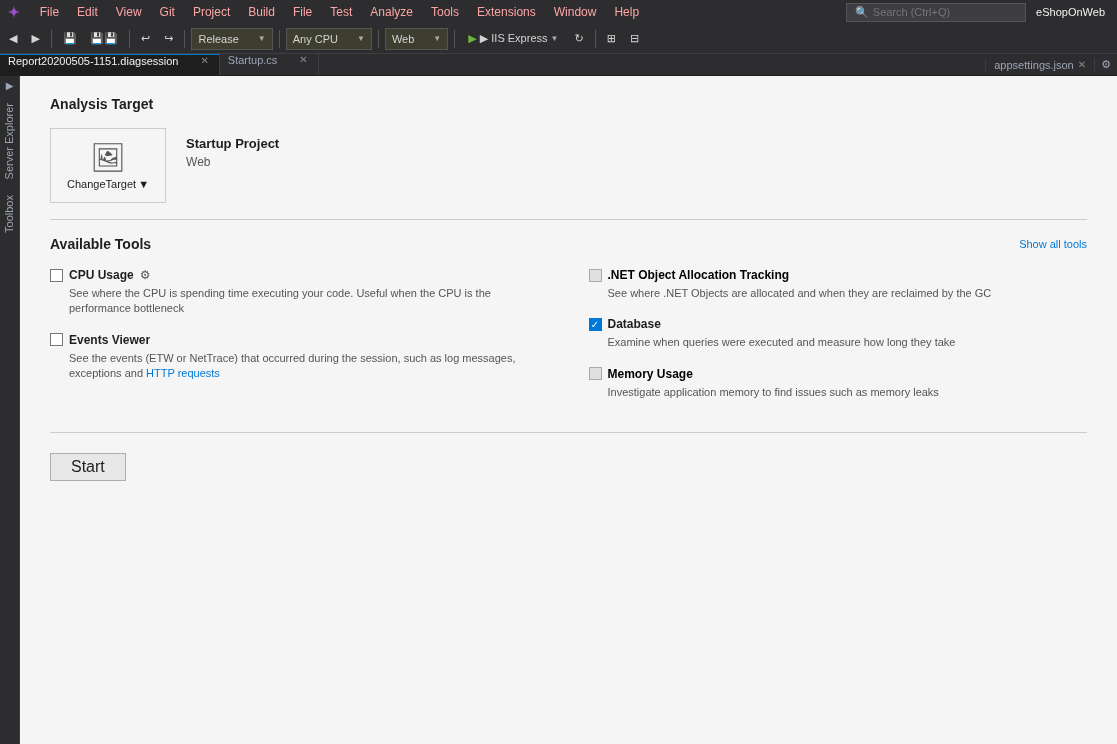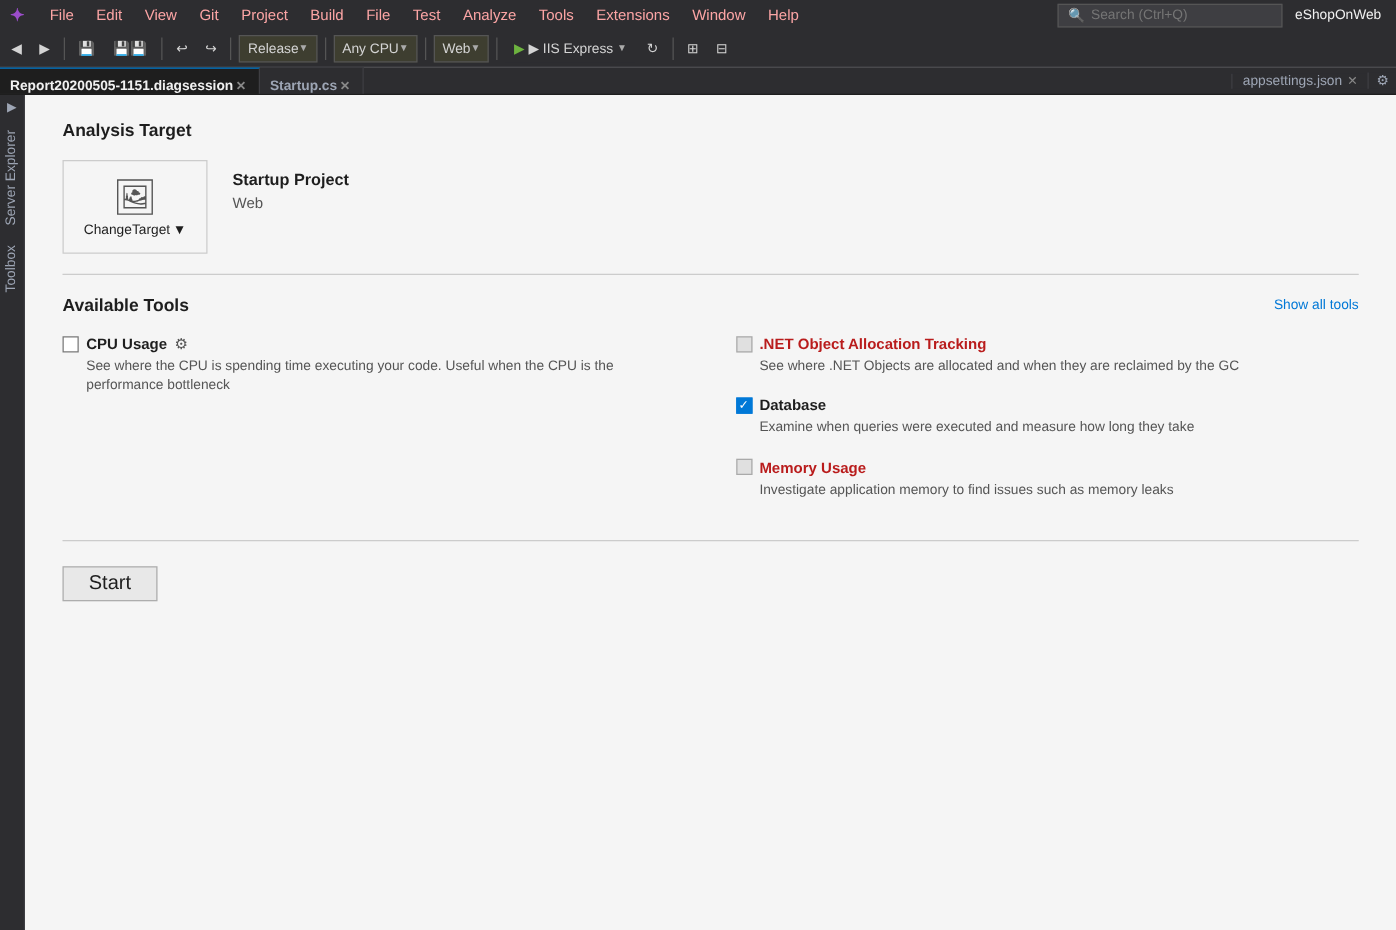--- a/index.html
+++ b/index.html
@@ -10,27 +10,27 @@
     .menu-bar .vs-logo { color: #9b4dca; font-weight: bold; font-size: 14px; margin-right: 6px; padding: 0 4px; }
     .menu-item { padding: 2px 8px; font-size: 12px; color: #fca5a5; cursor: pointer; height: 100%; display: flex; align-items: center; }
     .search-box { margin-left: auto; background: #3e3e42; border: 1px solid #555; color: #ccc; padding: 2px 8px; font-size: 11px; width: 180px; display: flex; align-items: center; gap: 4px; }
     .search-box input { background: transparent; border: none; outline: none; color: #ccc; font-size: 11px; width: 140px; }
     .user-label { color: #f1f1f1; font-size: 11px; padding: 0 8px; }
 
     
     .toolbar { background: #2d2d30; display: flex; align-items: center; height: 30px; padding: 0 4px; gap: 4px; border-bottom: 1px solid #3e3e42; }
     .tb-btn { background: transparent; border: 1px solid transparent; color: #d4d4d4; padding: 2px 4px; cursor: pointer; font-size: 11px; display: flex; align-items: center; gap: 2px; height: 22px; }
     .tb-separator { width: 1px; height: 18px; background: #555; margin: 0 2px; }
-    .tb-dropdown { background: #3e3e30; border: 1px solid #555; color: #d4d4d4; padding: 2px 6px; font-size: 11px; display: flex; align-items: center; gap: 0; cursor: pointer; height: 22px; }
+    .tb-dropdown { background: #3e3e30; border: 1px solid #555; color: #d4d4d4; padding: 2px 6px; font-size: 11px; display: flex; align-items: center; gap: 19px; cursor: pointer; height: 22px; }
     .tb-dropdown-arrow { font-size: 8px; color: #aaa; }
     .run-btn { background: #2d2d30; border: 1px solid transparent; color: #6db33f; padding: 2px 6px; font-size: 11px; display: flex; align-items: center; gap: 3px; cursor: pointer; height: 22px; }
 
     
     .tab-row { background: #2d2d30; display: flex; align-items: stretch; height: 22px; border-bottom: 1px solid #1e1e1e; }
-    .tab { display: flex; align-items: flex-end; padding: 0 8px; gap: 0; font-size: 11px; color: #9da5b4; cursor: pointer; background: #2d2d30; border-right: 1px solid #3e3e42; font-weight: bold; }
+    .tab { display: flex; align-items: flex-start; padding: 0 8px; gap: 20px; font-size: 11px; color: #9da5b4; cursor: pointer; background: #2d2d30; border-right: 1px solid #3e3e42; }
     .tab.active { background: #1e1e1e; color: #f1f1f1; border-top: 1px solid #007acc; }
     .tab-close { font-size: 10px; color: #888; cursor: pointer; padding: 0 2px; }
     .side-tab-area { margin-left: auto; display: flex; align-items: center; }
     .side-tab { display: flex; align-items: center; padding: 0 8px; gap: 4px; font-size: 11px; color: #9da5b4; cursor: pointer; background: #2d2d30; border-left: 1px solid #3e3e42; }
     .side-tab-close { font-size: 10px; color: #888; cursor: pointer; }
 
     
     .main-layout { display: flex; height: calc(744px - 24px - 30px - 22px); }
 
     
@@ -60,21 +60,21 @@
     .tools-header { display: flex; justify-content: space-between; align-items: center; margin-bottom: 16px; }
     .show-all-link { color: #0078d7; font-size: 11px; cursor: pointer; text-decoration: none; }
 
     .tools-grid { display: grid; grid-template-columns: 1fr 1fr; gap: 0 40px; }
     .tool-item { margin-bottom: 16px; }
     .tool-label-row { display: flex; align-items: center; gap: 6px; margin-bottom: 4px; }
     .tool-checkbox { width: 13px; height: 13px; border: 1px solid #777; background: white; display: inline-flex; align-items: center; justify-content: center; cursor: pointer; flex-shrink: 0; }
     .tool-checkbox.checked { background: #0078d7; border-color: #0078d7; color: white; font-size: 10px; }
     .tool-checkbox.disabled { background: #e0e0e0; border-color: #aaa; }
     .tool-name { font-size: 12px; font-weight: 600; color: #1e1e1e; }
-    .tool-name.disabled { color: #b91c1c; }
+    .tool-name.disabled { color: #000000; }
     .gear-icon { font-size: 12px; color: #555; cursor: pointer; }
     .tool-desc { font-size: 11px; color: #555; line-height: 1.4; padding-left: 19px; }
     .tool-desc a, .tool-desc .link { color: #0078d7; text-decoration: none; cursor: pointer; }
 
     
     .start-section { margin-top: 20px; }
     .start-btn { background: #e8e8e8; border: 1px solid #adadad; padding: 4px 20px; font-size: 16px; cursor: pointer; color: #1e1e1e; }
   </style>
 </head>
 <body>
@@ -196,20 +196,27 @@
 
             <div class="tool-item">
               <div class="tool-label-row">
                 <div class="tool-checkbox"></div>
                 <span class="tool-name">CPU Usage</span>
                 <span class="gear-icon">⚙</span>
               </div>
               <div class="tool-desc">See where the CPU is spending time executing your code. Useful when the CPU is the performance bottleneck</div>
             </div>
 
+            <div class="tool-item">
+              <div class="tool-label-row">
+                <div class="tool-checkbox"></div>
+                <span class="tool-name">Events Viewer</span>
+              </div>
+              <div class="tool-desc">See the events (ETW or NetTrace) that occurred during the session, such as log messages, exceptions and <span class="link">HTTP requests</span></div>
+            </div>
           </div>
 
           <div>
 
             <div class="tool-item">
               <div class="tool-label-row">
                 <div class="tool-checkbox disabled"></div>
                 <span class="tool-name disabled">.NET Object Allocation Tracking</span>
               </div>
               <div class="tool-desc">See where .NET Objects are allocated and when they are reclaimed by the GC</div>

